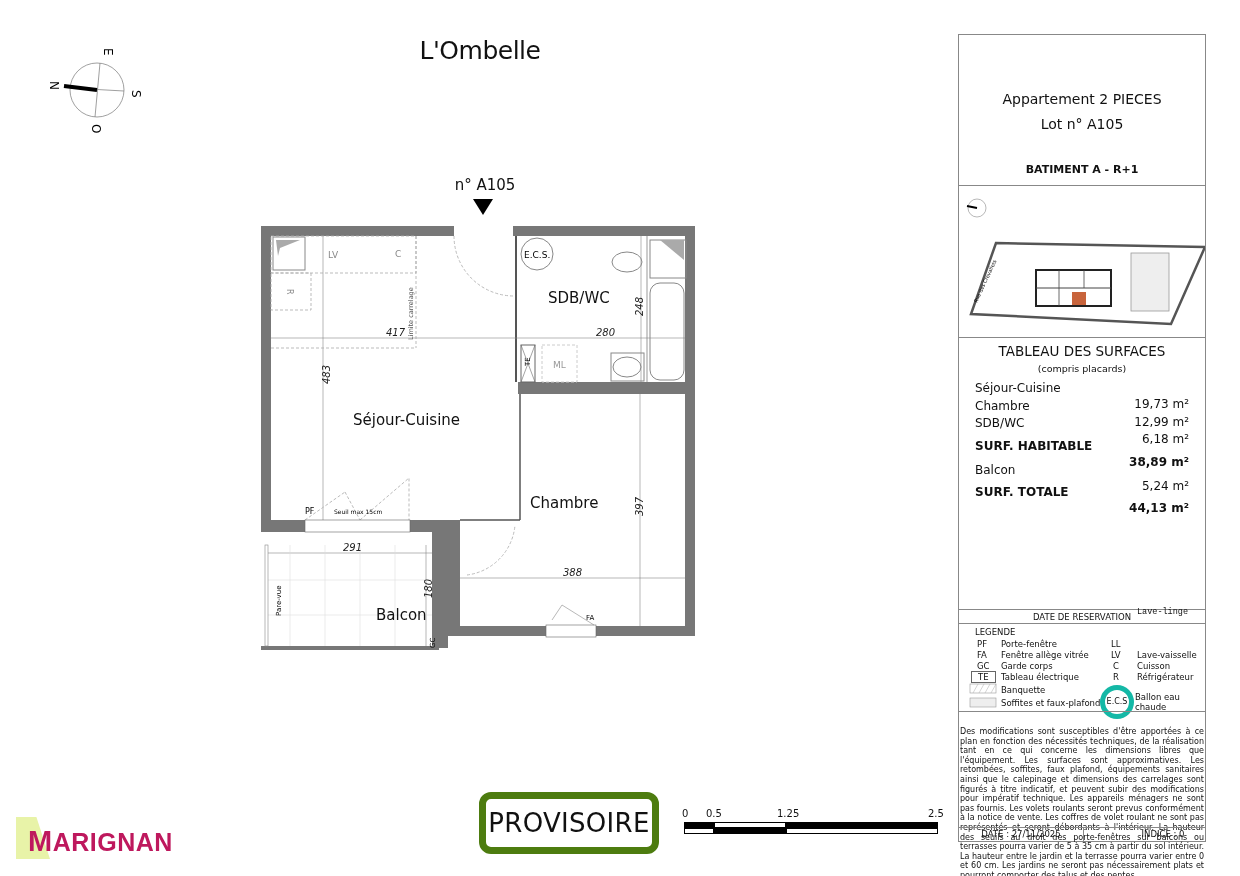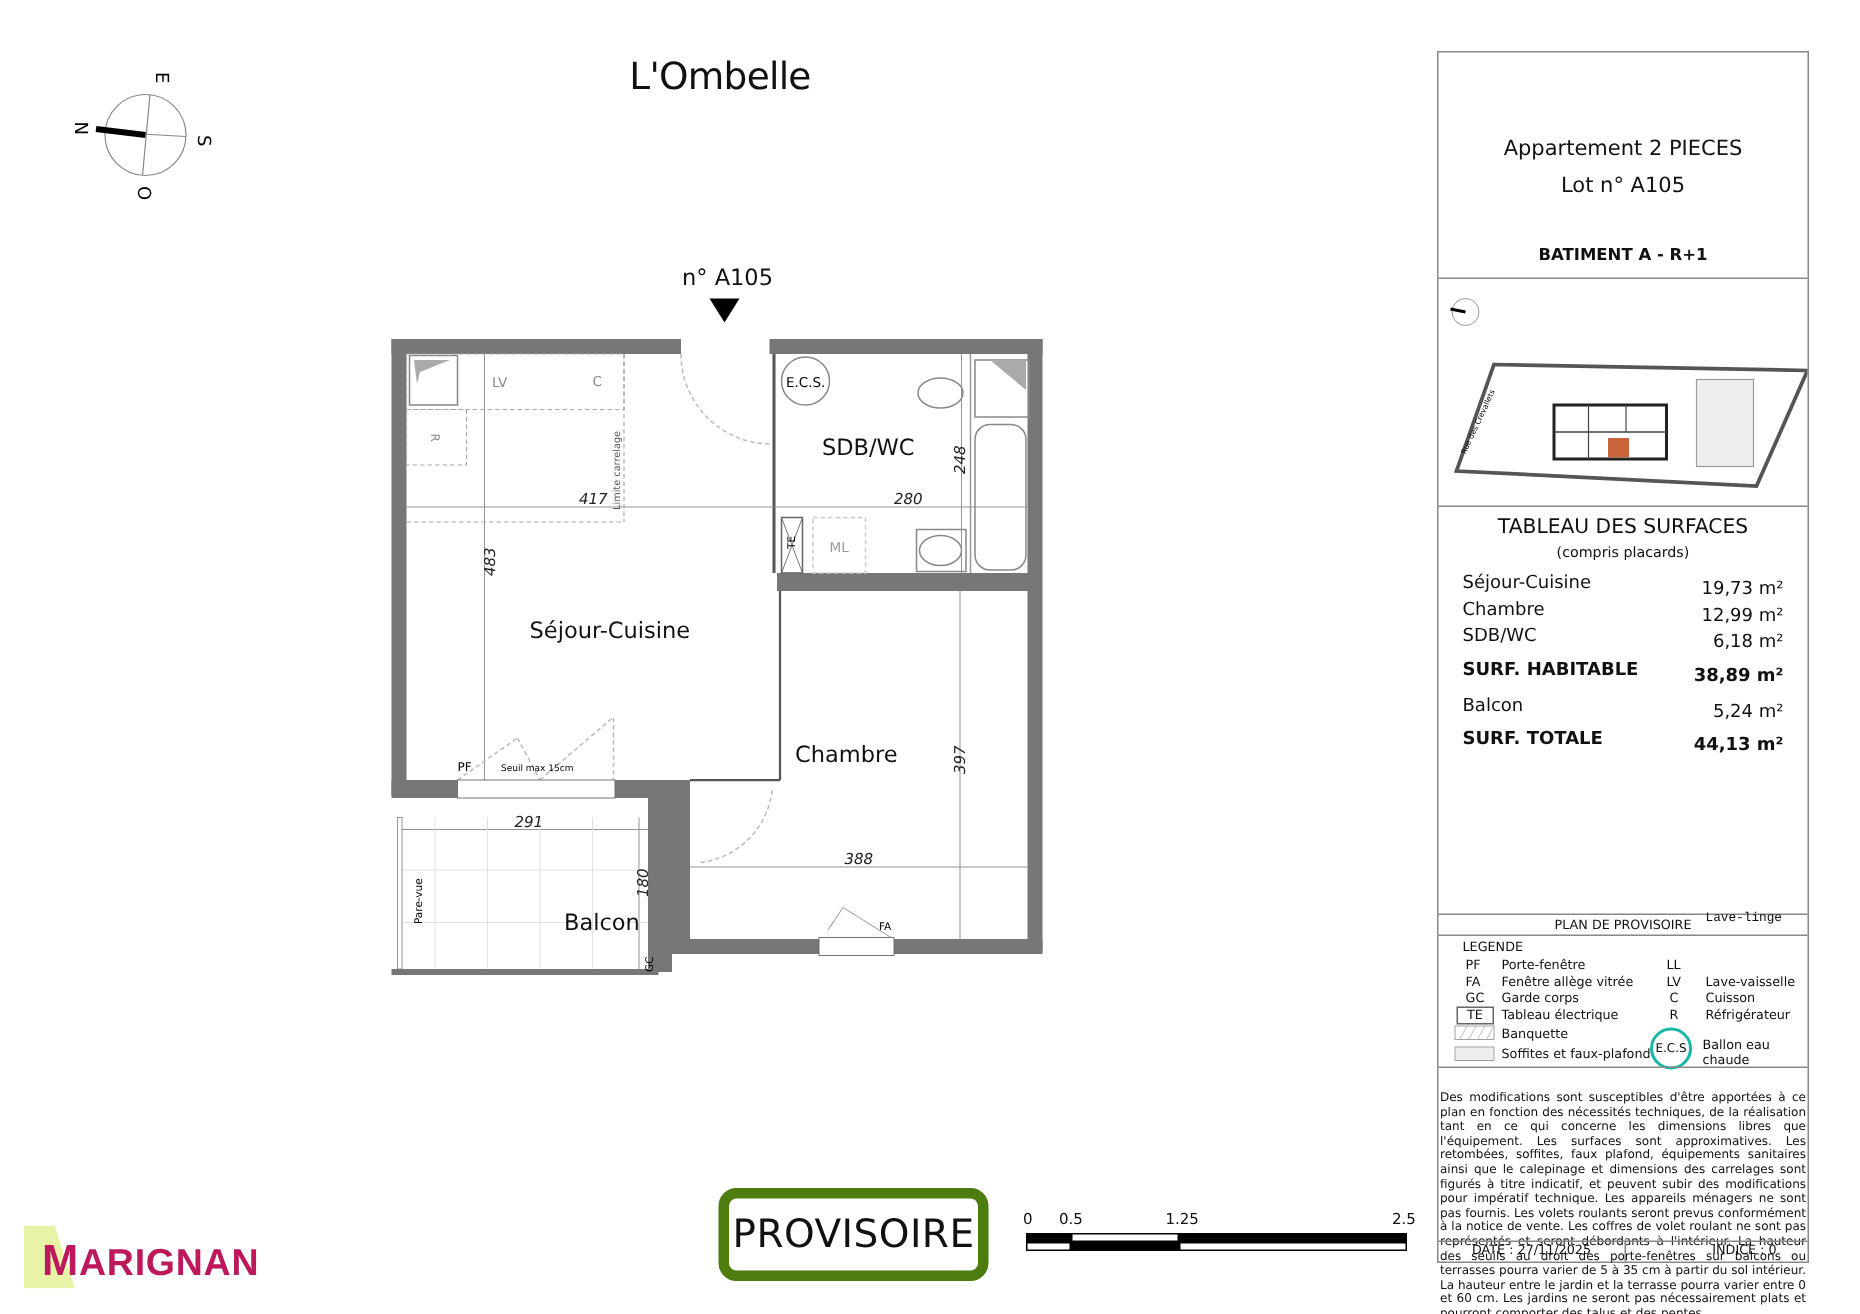--- a/index.html
+++ b/index.html
@@ -15,21 +15,21 @@
   .logo-text .m{font-size:29px;font-weight:900;}
   .provisoire{left:479px;top:792px;width:166px;height:48px;border:7px solid #4d7c0f;border-radius:12px;text-align:center;line-height:48px;font-size:26px;letter-spacing:0.3px;}
   .scale{left:680px;top:808px;width:265px;height:30px;font-size:10px;}
   .scale .lbl{position:absolute;top:0;}
   .scale .bar{position:absolute;height:6px;border:1px solid #000;box-sizing:border-box;}
   
   .panel{left:958px;top:34px;width:248px;height:808px;border:1px solid #888;box-sizing:border-box;}
   .p-sec{position:absolute;left:0;width:100%;border-bottom:1px solid #888;box-sizing:border-box;}
   .p-text{position:absolute;left:0;width:100%;text-align:center;}
   .surf-row{position:absolute;left:16px;width:214px;font-size:12px;}
-  .surf-row .v{position:absolute;right:0;top:4px;text-align:right;}
+  .surf-row .v{position:absolute;right:0;top:16px;text-align:right;}
   .surf-row.b{font-weight:bold;}
   .leg{position:absolute;font-size:8.5px;}
   .disclaimer{position:absolute;left:0;top:676px;width:246px;font-size:8px;line-height:9.6px;text-align:justify;padding:16px 1px;box-sizing:border-box;}
   .footer-cell{position:absolute;top:792px;height:14px;font-size:8.5px;text-align:center;line-height:14px;}
   svg text{font-family:"DejaVu Sans",sans-serif;}
 </style>
 </head>
 <body>
 
 <div class="abs title">L'Ombelle</div>
@@ -203,21 +203,21 @@
   <div class="p-text" style="top:308px;font-size:13.5px;">TABLEAU DES SURFACES</div>
   <div class="p-text" style="top:328px;font-size:9.5px;">(compris placards)</div>
   <div class="surf-row" style="top:346px"><span>Séjour-Cuisine</span><span class="v">19,73  m²</span></div>
   <div class="surf-row" style="top:364px"><span>Chambre</span><span class="v">12,99  m²</span></div>
   <div class="surf-row" style="top:381px"><span>SDB/WC</span><span class="v">6,18  m²</span></div>
   <div class="surf-row b" style="top:404px"><span>SURF. HABITABLE</span><span class="v">38,89 m²</span></div>
   <div class="surf-row" style="top:428px"><span>Balcon</span><span class="v">5,24  m²</span></div>
   <div class="surf-row b" style="top:450px"><span>SURF. TOTALE</span><span class="v">44,13 m²</span></div>
 
   <div class="p-sec" style="top:574px;height:0;border-bottom:1px solid #888;"></div>
-  <div class="p-text" style="top:577px;font-size:8.5px;">PLAN DE PROVISOIRE</div>
+  <div class="p-text" style="top:577px;font-size:8.5px;">DATE DE RESERVATION</div>
   <div class="p-sec" style="top:588px;height:0;border-bottom:1px solid #888;"></div>
 
   <div class="leg" style="left:16px;top:592px;">LEGENDE</div>
   <div class="leg" style="left:18px;top:604px;">PF</div>
   <div class="leg" style="left:42px;top:604px;">Porte-fenêtre</div>
   <div class="leg" style="left:18px;top:615px;">FA</div>
   <div class="leg" style="left:42px;top:615px;">Fenêtre allège vitrée</div>
   <div class="leg" style="left:18px;top:626px;">GC</div>
   <div class="leg" style="left:42px;top:626px;">Garde corps</div>
   <div class="leg" style="left:12px;top:636px;border:1px solid #666;padding:0 6px;">TE</div>
@@ -230,21 +230,21 @@
   <div class="leg" style="left:178px;top:626px;">Cuisson</div>
   <div class="leg" style="left:154px;top:637px;">R</div>
   <div class="leg" style="left:178px;top:637px;">Réfrigérateur</div>
   <svg style="position:absolute;left:10px;top:648px;" width="30" height="26">
     <rect x="1" y="1" width="26" height="9" fill="none" stroke="#999" stroke-width="0.6"></rect>
     <rect x="1" y="15" width="26" height="9" fill="#eee" stroke="#999" stroke-width="0.6"></rect>
     <path d="M4 10 L9 1 M10 10 L15 1 M16 10 L21 1 M22 10 L27 1" stroke="#aaa" stroke-width="0.5"></path>
   </svg>
   <div class="leg" style="left:42px;top:650px;">Banquette</div>
   <div class="leg" style="left:42px;top:663px;">Soffites et faux-plafond</div>
-  <div class="leg" style="left:141px;top:650px;width:24px;height:24px;border:2px solid #14b8a6;border-radius:50%;text-align:center;line-height:24px;font-size:8px;">E.C.S</div>
+  <div class="leg" style="left:141px;top:650px;width:24px;height:24px;border:5px solid #14b8a6;border-radius:50%;text-align:center;line-height:24px;font-size:8px;">E.C.S</div>
   <div class="leg" style="left:176px;top:657px;">Ballon eau chaude</div>
 
   <div class="p-sec" style="top:676px;height:0;border-bottom:1px solid #888;"></div>
   <div class="disclaimer">Des modifications sont susceptibles d'être apportées à ce plan en fonction des nécessités techniques, de la réalisation tant en ce qui concerne les dimensions libres que l'équipement. Les surfaces sont approximatives. Les retombées, soffites, faux plafond, équipements sanitaires ainsi que le calepinage et dimensions des carrelages sont figurés à titre indicatif, et peuvent subir des modifications pour impératif technique. Les appareils ménagers ne sont pas fournis. Les volets roulants seront prevus conformément à la notice de vente. Les coffres de volet roulant ne sont pas représentés et seront débordants à l'intérieur. La hauteur des seuils au droit des porte-fenêtres sur balcons ou terrasses pourra varier de 5 à 35 cm à partir du sol intérieur. La hauteur entre le jardin et la terrasse pourra varier entre 0 et 60 cm. Les jardins ne seront pas nécessairement plats et pourront comporter des talus et des pentes.</div>
 
   <div class="p-sec" style="top:792px;height:0;border-bottom:1px solid #888;"></div>
   <div style="position:absolute;left:124px;top:792px;width:1px;height:14px;background:#888;"></div>
   <div class="footer-cell" style="left:0;width:124px;">DATE : 27/11/2025</div>
   <div class="footer-cell" style="left:124px;width:122px;margin-left:19px;">INDICE : 0</div>
 </div>

